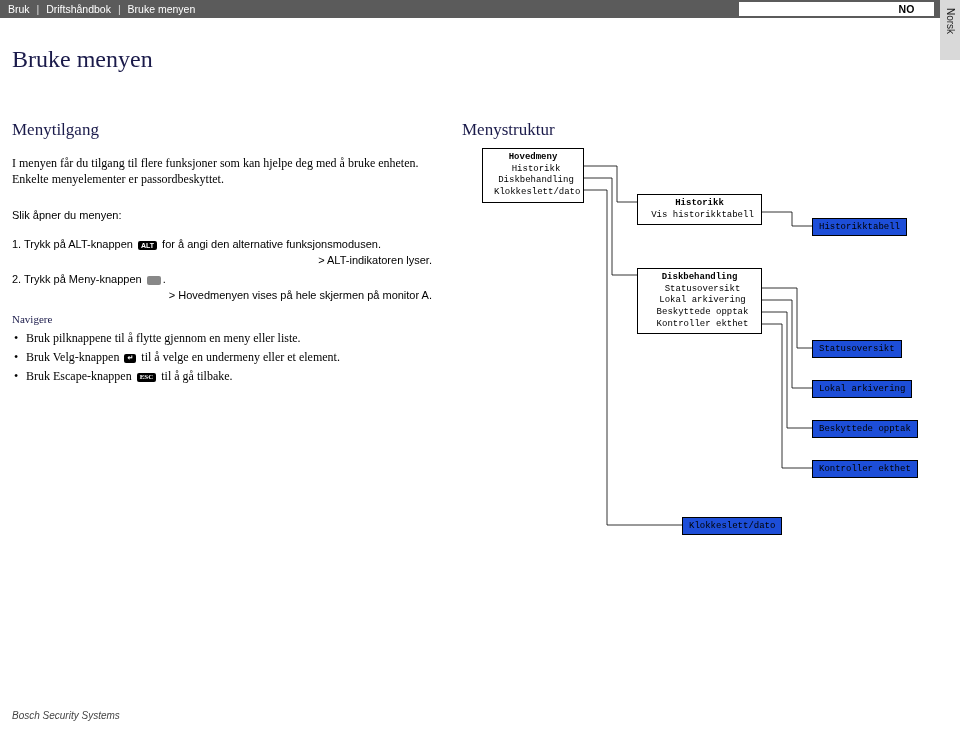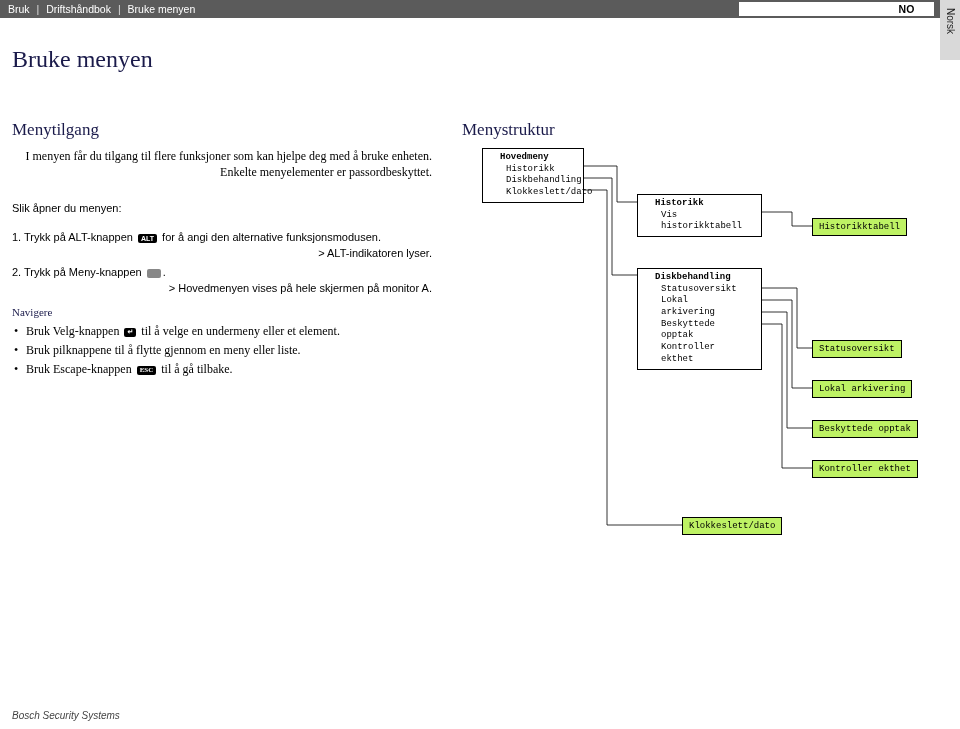--- a/index.html
+++ b/index.html
@@ -73,23 +73,23 @@
     right: 30px;
     display: flex;
     gap: 30px;
   }
   .col-left { width: 420px; }
   .col-right { flex: 1; position: relative; }
   .section-heading {
     font-size: 17px;
     color: #1a1a4a;
     font-family: "Times New Roman", serif;
-    margin-bottom: 8px;
-  }
-  .intro { line-height: 1.35; margin-bottom: 22px; font-family: "Times New Roman", serif; font-size: 12px; text-align: right; }
+    margin-bottom: 15px;
+  }
+  .intro { line-height: 1.35; margin-bottom: 22px; font-family: "Times New Roman", serif; font-size: 12px; }
   .subheading { font-family: Arial, sans-serif; font-size: 11px; margin: 6px 0 16px; }
   .step { margin: 4px 0; font-family: Arial, sans-serif; font-size: 11px; line-height: 1.4; }
   .step .greater { padding-left: 14px; display: block; text-align: right; }
   .keycap {
     display: inline-block;
     background: #000;
     color: #fff;
     font-size: 7px;
     font-weight: bold;
     padding: 1px 3px;
@@ -121,31 +121,32 @@
     position: absolute;
     left: 2px;
   }
   .menu-box {
     position: absolute;
     border: 1px solid #000;
     background: #fff;
     font-family: "Courier New", monospace;
     font-size: 9px;
     line-height: 1.3;
-    padding: 3px 17px;
+    padding: 3px 5px;
+    text-align: center;
   }
   .menu-box .title { font-weight: bold; }
   .menu-box .item { padding-left: 6px; }
   .single-box {
     position: absolute;
     border: 1px solid #000;
     font-family: "Courier New", monospace;
     font-size: 9px;
     padding: 3px 6px;
-    background: #bef264;
+    background: #1d4ed8;
     white-space: nowrap;
   }
   svg.connectors {
     position: absolute;
     top: 0; left: 0;
     pointer-events: none;
     overflow: visible;
   }
   .footer {
     position: absolute;
@@ -195,26 +196,26 @@
       <span class="greater">&gt; ALT-indikatoren lyser.</span>
     </div>
 
     <div class="step">
       <span>2. Trykk på Meny-knappen</span>
       <span class="keycap menu">&nbsp;</span><span>.</span>
       <span class="greater">&gt; Hovedmenyen vises på hele skjermen på monitor A.</span>
     </div>
 
     <div class="body-heading">Navigere</div>
+    <div class="bullet">Bruk pilknappene til å flytte gjennom en meny eller liste.</div>
     <div class="bullet">
       <span>Bruk Velg-knappen</span>
       <span class="keycap">↵</span>
       <span>til å velge en undermeny eller et element.</span>
     </div>
-    <div class="bullet">Bruk pilknappene til å flytte gjennom en meny eller liste.</div>
     <div class="bullet">
       <span>Bruk Escape-knappen</span>
       <span class="keycap">ESC</span>
       <span>til å gå tilbake.</span>
     </div>
   </div>
 
   <div class="col-right">
     <div class="section-heading">Menystruktur</div>
 

